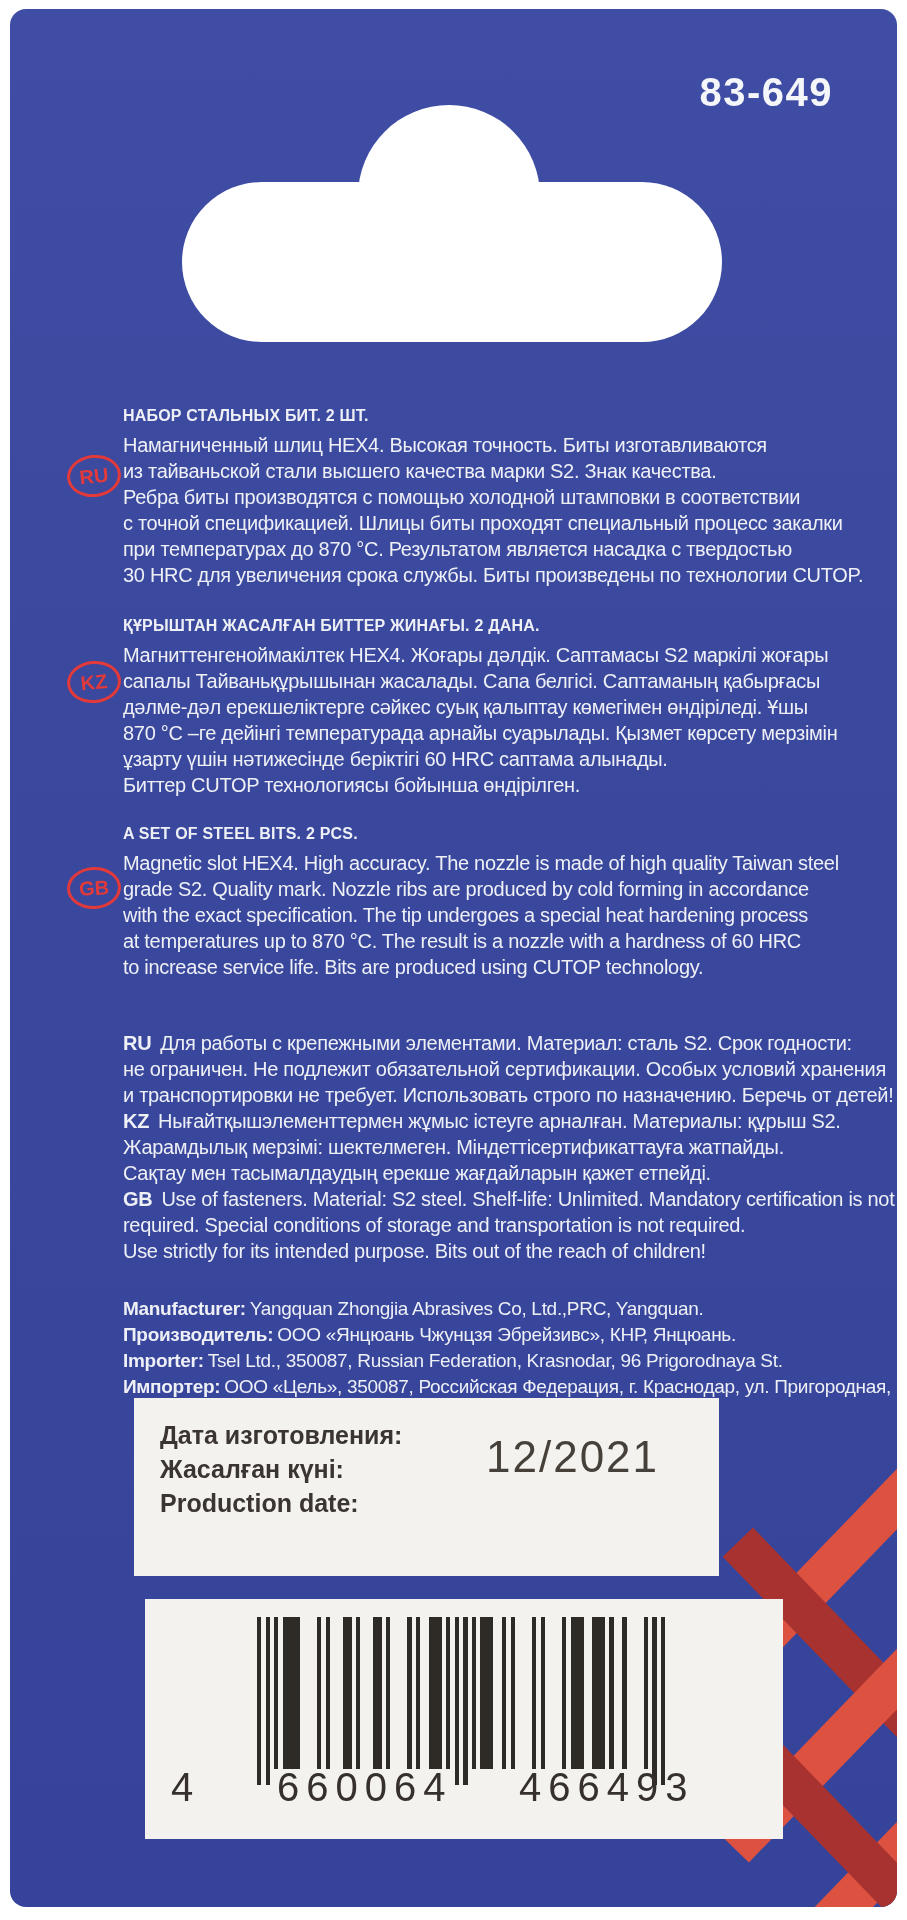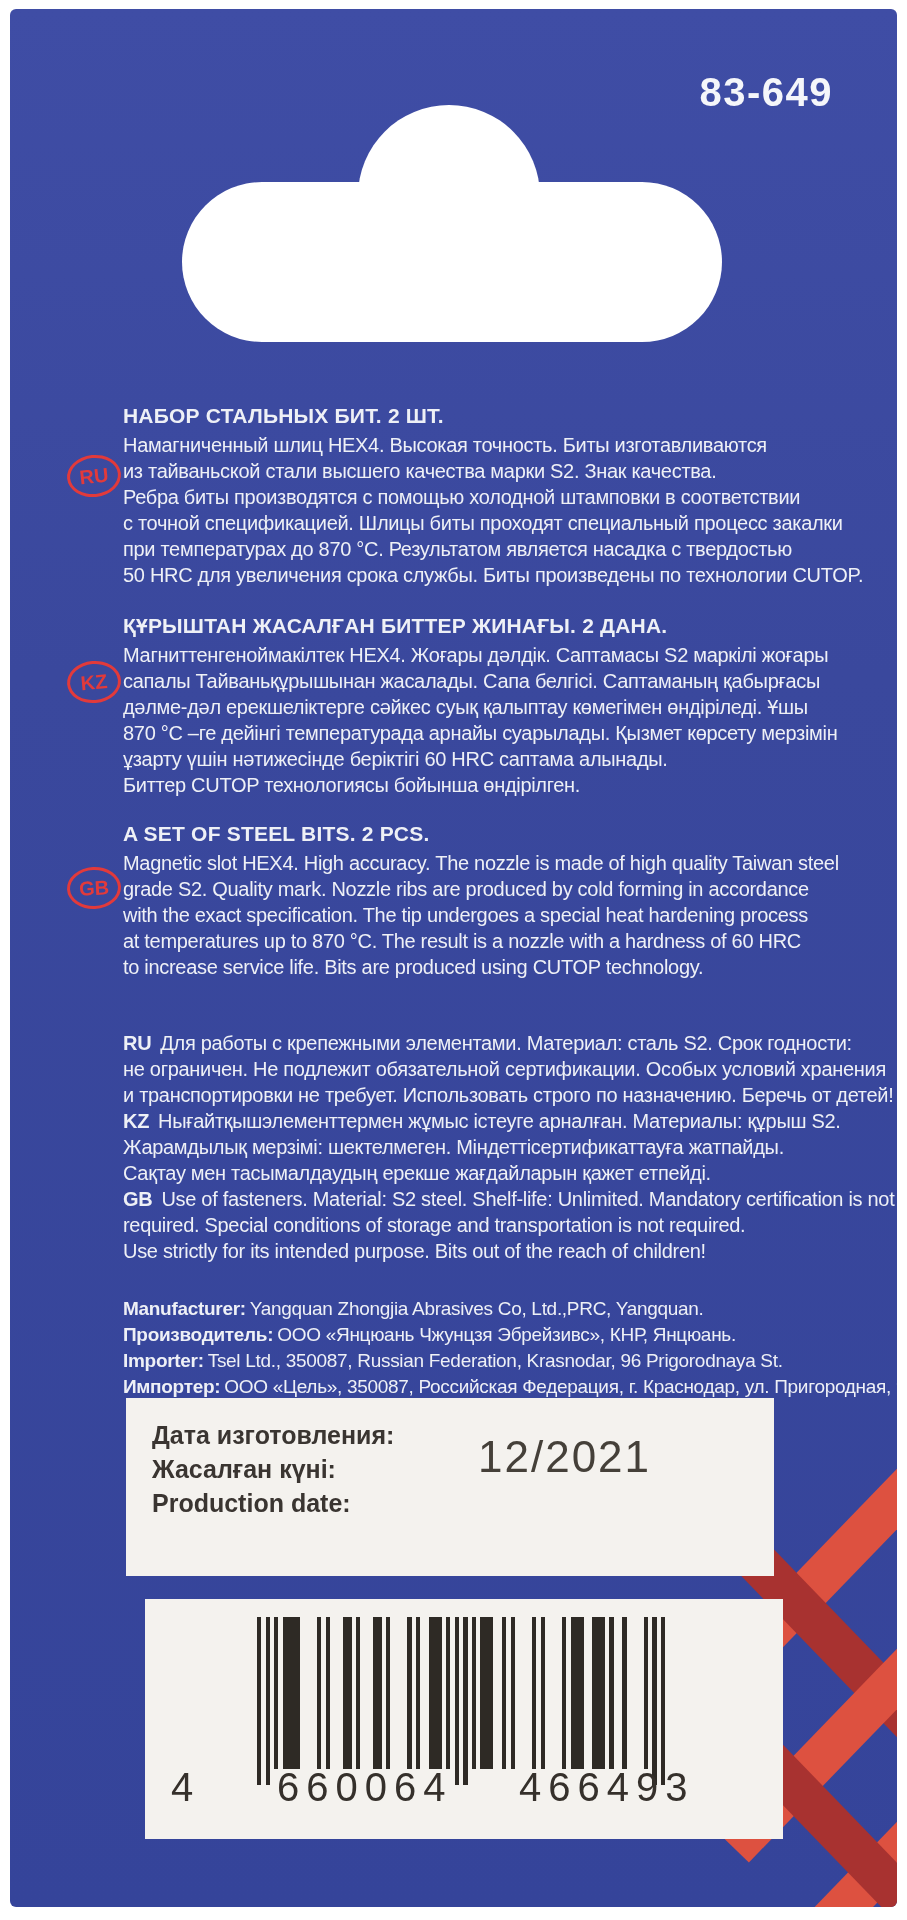--- a/index.html
+++ b/index.html
@@ -2,51 +2,51 @@
 <html><head>
 <meta charset="utf-8">
 <style>
   html,body{margin:0;padding:0;}
   body{
     width:907px;height:1920px;position:relative;background:#ffffff;
     font-family:"Liberation Sans", sans-serif;overflow:hidden;
   }
   .card{
     position:absolute;left:10px;top:9px;width:887px;height:1898px;
-    border-radius:6px;overflow:hidden;
+    border-radius:16px;overflow:hidden;
     background:linear-gradient(180deg,#3f4da5 0%,#3a489d 35%,#35449a 100%);
     text-decoration:underline;
   }
   
   .hole-pill{position:absolute;left:172px;top:173px;width:540px;height:160px;border-radius:80px;background:#ffffff;z-index:2;}
   .hole-dome{position:absolute;left:348px;top:96px;width:182px;height:182px;border-radius:50%;background:#ffffff;z-index:2;}
   
   .sku{position:absolute;right:64px;top:61px;font-size:40px;font-weight:700;color:#f5f6fa;letter-spacing:1.5px;z-index:3;}
   
   .section{position:absolute;left:113px;right:40px;color:#eef0f6;z-index:3;}
-  .section .title{font-size:21px;font-weight:700;letter-spacing:.2px;line-height:26px;margin-bottom:3px;white-space:nowrap;}
+  .section .title{font-size:16px;font-weight:700;letter-spacing:.2px;line-height:26px;margin-bottom:3px;white-space:nowrap;}
   .section .bline,.regline,.mline{font-size:20px;line-height:26px;letter-spacing:-0.3px;white-space:nowrap;}
   .sec-ru{top:394px;} .sec-kz{top:604px;} .sec-gb{top:812px;}
   
   .badge{
     position:absolute;left:57px;width:54px;height:42px;border:3.5px solid #e23a3b;border-radius:50%;
     color:#e23a3b;font-size:20px;font-weight:700;display:flex;align-items:center;justify-content:center;
     z-index:3;box-sizing:border-box;
   }
   .badge-ru{top:446px;transform:rotate(-6deg);}
   .badge-kz{top:652px;transform:rotate(-5deg);}
   .badge-gb{top:858px;transform:rotate(-3deg);}
   
   .regblock{position:absolute;left:113px;top:1021px;color:#eef0f6;z-index:3;}
   .manblock{position:absolute;left:113px;top:1287px;color:#eef0f6;z-index:3;}
   .manblock .mline{font-size:19px;}
   .pfx{font-weight:700;margin-right:9px;}
   .mlabel{font-weight:700;margin-right:4px;margin-top:28px;}
   
-  .prodbox{position:absolute;left:116px;top:1389px;width:648px;height:178px;background:#f4f2ee;z-index:4;}
+  .prodbox{position:absolute;left:124px;top:1389px;width:585px;height:178px;background:#f4f2ee;z-index:4;}
   .prodlabels{position:absolute;left:26px;top:20px;color:#3a3531;font-size:25px;font-weight:700;line-height:34px;}
   .prodvalue{position:absolute;left:352px;top:34px;color:#454039;font-size:44px;font-weight:400;letter-spacing:2px;}
   
   .bcbox{position:absolute;left:135px;top:1590px;width:638px;height:240px;background:#f4f2ee;z-index:4;}
   .bars{position:absolute;left:112px;top:18px;display:flex;align-items:flex-start;}
   .bars .m{width:4.3px;height:152px;}
   .bars .m.b{background:#2e2a25;}
   .bars .m.g{height:168px;}
   .bcdigits{position:absolute;top:166px;left:0;width:100%;color:#35302b;font-size:40px;}
   .bcd1{position:absolute;left:26px;}
@@ -76,21 +76,21 @@
   <div class="badge badge-ru">
     <span>RU</span>
   </div>
   <div class="section sec-ru">
     <div class="title">НАБОР СТАЛЬНЫХ БИТ. 2 ШТ.</div>
     <div class="bline">Намагниченный шлиц HEX4. Высокая точность. Биты изготавливаются</div>
     <div class="bline">из тайваньской стали высшего качества марки S2. Знак качества.</div>
     <div class="bline">Ребра биты производятся с помощью холодной штамповки в соответствии</div>
     <div class="bline">с точной спецификацией. Шлицы биты проходят специальный процесс закалки</div>
     <div class="bline">при температурах до 870 °C. Результатом является насадка с твердостью</div>
-    <div class="bline">50 HRC для увеличения срока службы. Биты произведены по технологии CUTOP.</div>
+    <div class="bline">30 HRC для увеличения срока службы. Биты произведены по технологии CUTOP.</div>
   </div>
 
   <div class="badge badge-kz">
     <span>KZ</span>
   </div>
   <div class="section sec-kz">
     <div class="title">ҚҰРЫШТАН ЖАСАЛҒАН БИТТЕР ЖИНАҒЫ. 2 ДАНА.</div>
     <div class="bline">Магниттенгеноймакілтек HEX4. Жоғары дәлдік. Саптамасы S2 маркілі жоғары</div>
     <div class="bline">сапалы Тайваньқұрышынан жасалады. Сапа белгісі. Саптаманың қабырғасы</div>
     <div class="bline">дәлме-дәл ерекшеліктерге сәйкес суық қалыптау көмегімен өндіріледі. Ұшы</div>

